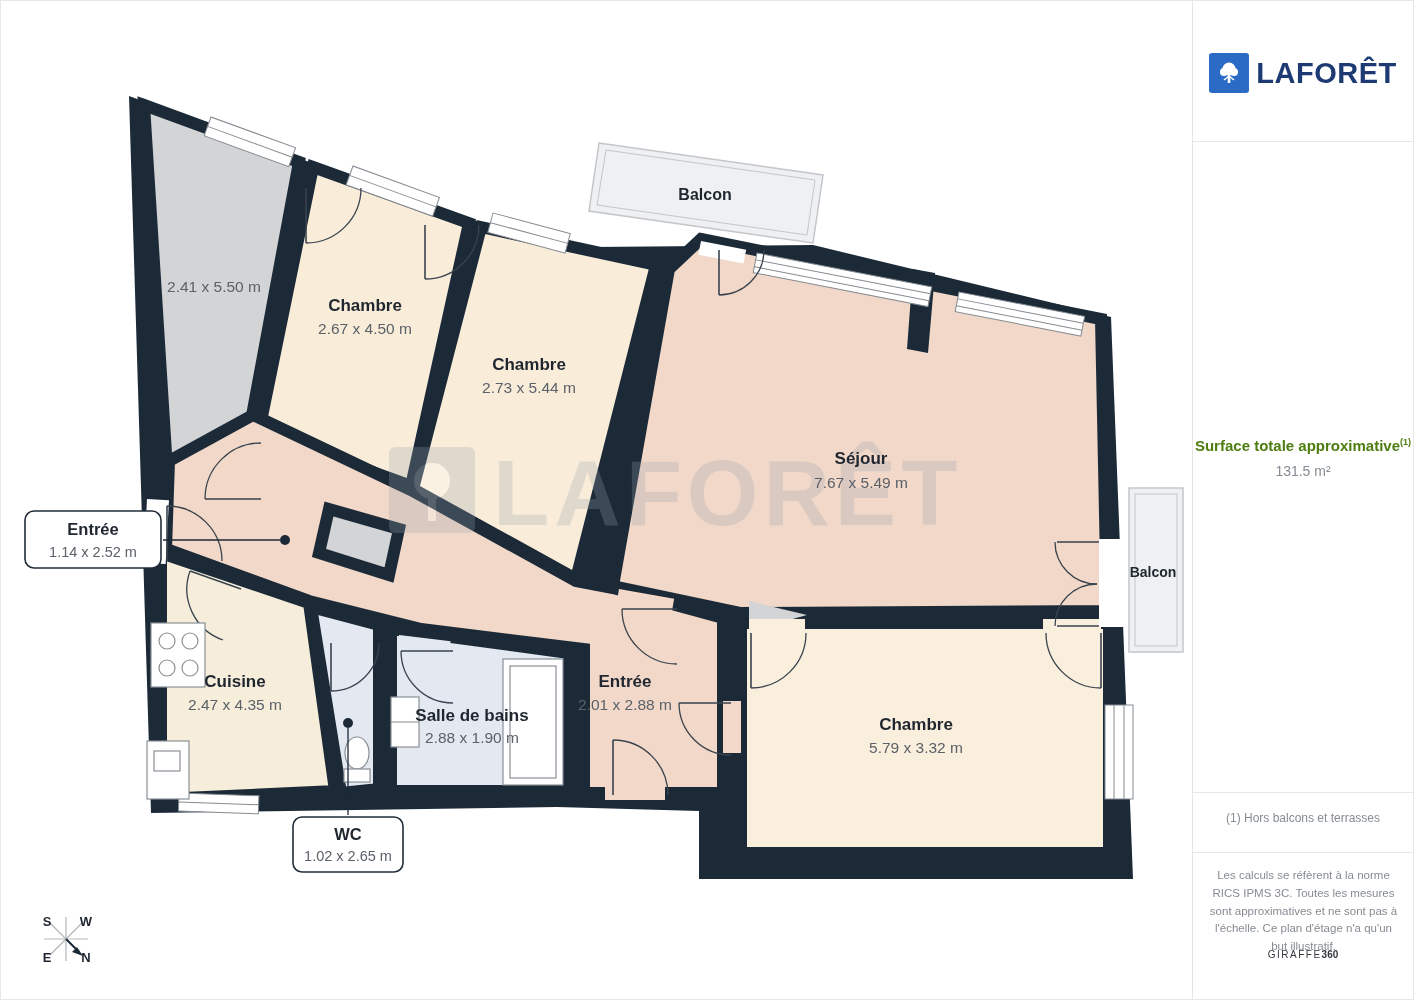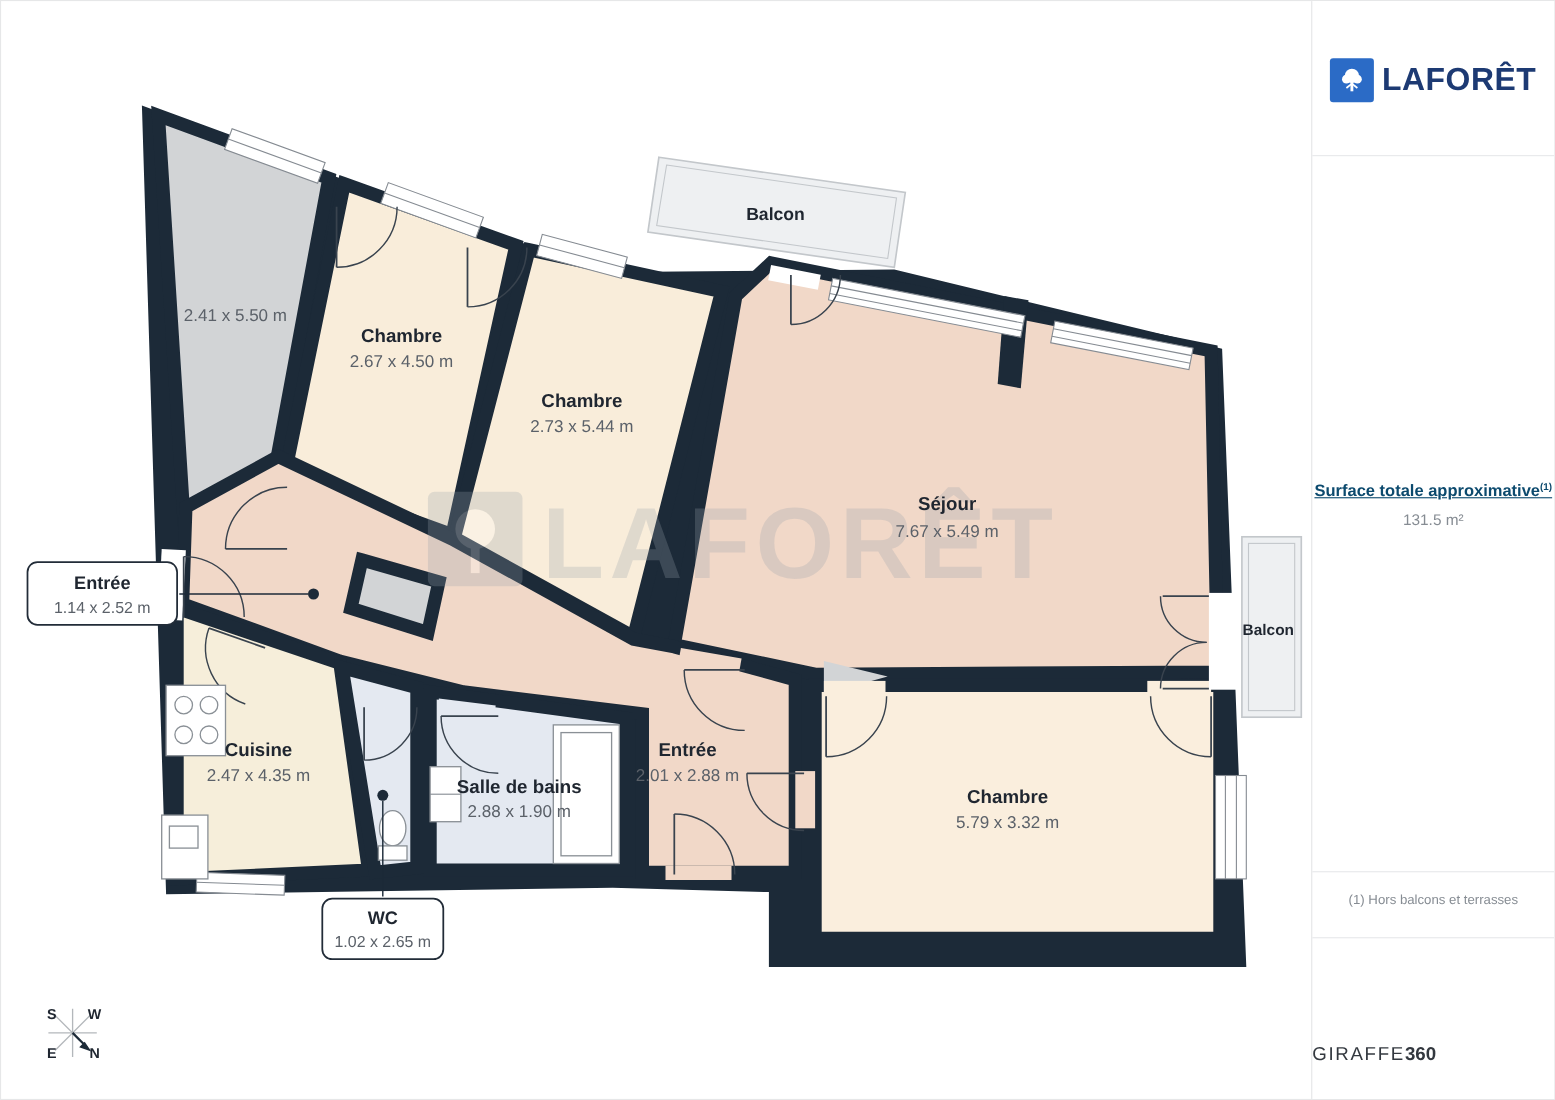--- a/index.html
+++ b/index.html
@@ -6,26 +6,26 @@
   body{font-family:"Liberation Sans","DejaVu Sans",sans-serif;}
   #stage{position:relative;width:1414px;height:1000px;background:#fff;border:1px solid #e6e7e8;box-sizing:border-box;overflow:hidden;}
   #plan{position:absolute;left:0;top:0;}
   
   #sidebar{position:absolute;top:0;right:0;width:221px;height:1000px;background:#fff;border-left:1px solid #e4e5e7;box-sizing:border-box;}
   .divider{position:absolute;left:0;width:100%;height:0;border-top:1px solid #e7e8ea;}
   #logo-row{position:absolute;top:52px;left:0;width:100%;display:flex;justify-content:center;align-items:center;gap:7px;}
   #logo-square{width:40px;height:40px;background:#2b6bc6;border-radius:3px;display:flex;align-items:center;justify-content:center;}
   #brand-word{font-size:29px;font-weight:700;color:#1d3a73;letter-spacing:.5px;}
   #surface-block{position:absolute;top:436px;left:0;width:100%;text-align:center;}
-  #surface-title{font-size:15px;font-weight:700;color:#0c4a6e;text-decoration:underline;}
+  #surface-title{font-size:15px;font-weight:700;color:#4d7c0f;}
   #surface-title sup{font-size:9px;font-weight:700;}
   #surface-value{margin-top:9px;font-size:14px;color:#868c93;}
   #footnote{position:absolute;top:810px;left:0;width:100%;text-align:center;font-size:12px;color:#868c93;}
   #disclaimer{position:absolute;top:866px;left:14px;width:193px;text-align:center;font-size:11.5px;line-height:1.55;color:#868c93;}
-  #giraffe{position:absolute;top:948px;left:0;width:100%;text-align:left;font-size:17px;color:#33383f;}
+  #giraffe{position:absolute;top:948px;left:0;width:100%;text-align:center;font-size:10px;color:#33383f;}
   #giraffe .g1{letter-spacing:1.5px;font-weight:400;}
   #giraffe .g2{font-weight:700;}
   
   text{font-family:"Liberation Sans","DejaVu Sans",sans-serif;}
   .rname{font-weight:700;font-size:17px;fill:#1f2630;text-anchor:middle;}
   .rdim{font-size:15.5px;fill:#5b6169;text-anchor:middle;}
   .balcn{font-weight:700;font-size:16px;fill:#1f2630;text-anchor:middle;}
   .balcn.small{font-size:14px;}
   .cname{font-weight:700;font-size:16.5px;fill:#1f2630;text-anchor:middle;}
   .cdim{font-size:14.5px;fill:#5b6169;text-anchor:middle;}
@@ -278,17 +278,18 @@
 
     <div id="surface-block">
       <div id="surface-title"><span>Surface totale approximative</span><sup>(1)</sup></div>
       <div id="surface-value">131.5 m²</div>
     </div>
 
     <div class="divider" style="top:791px"></div>
     <div id="footnote">(1) Hors balcons et terrasses</div>
     <div class="divider" style="top:851px"></div>
 
+    <div id="disclaimer">Les calculs se réfèrent à la norme RICS IPMS 3C. Toutes les mesures sont approximatives et ne sont pas à l'échelle. Ce plan d'étage n'a qu'un but illustratif.</div>
     <div id="giraffe">
       <span class="g1">GIRAFFE</span><span class="g2">360</span>
     </div>
   </div>
 </div>
 
 </body></html>

